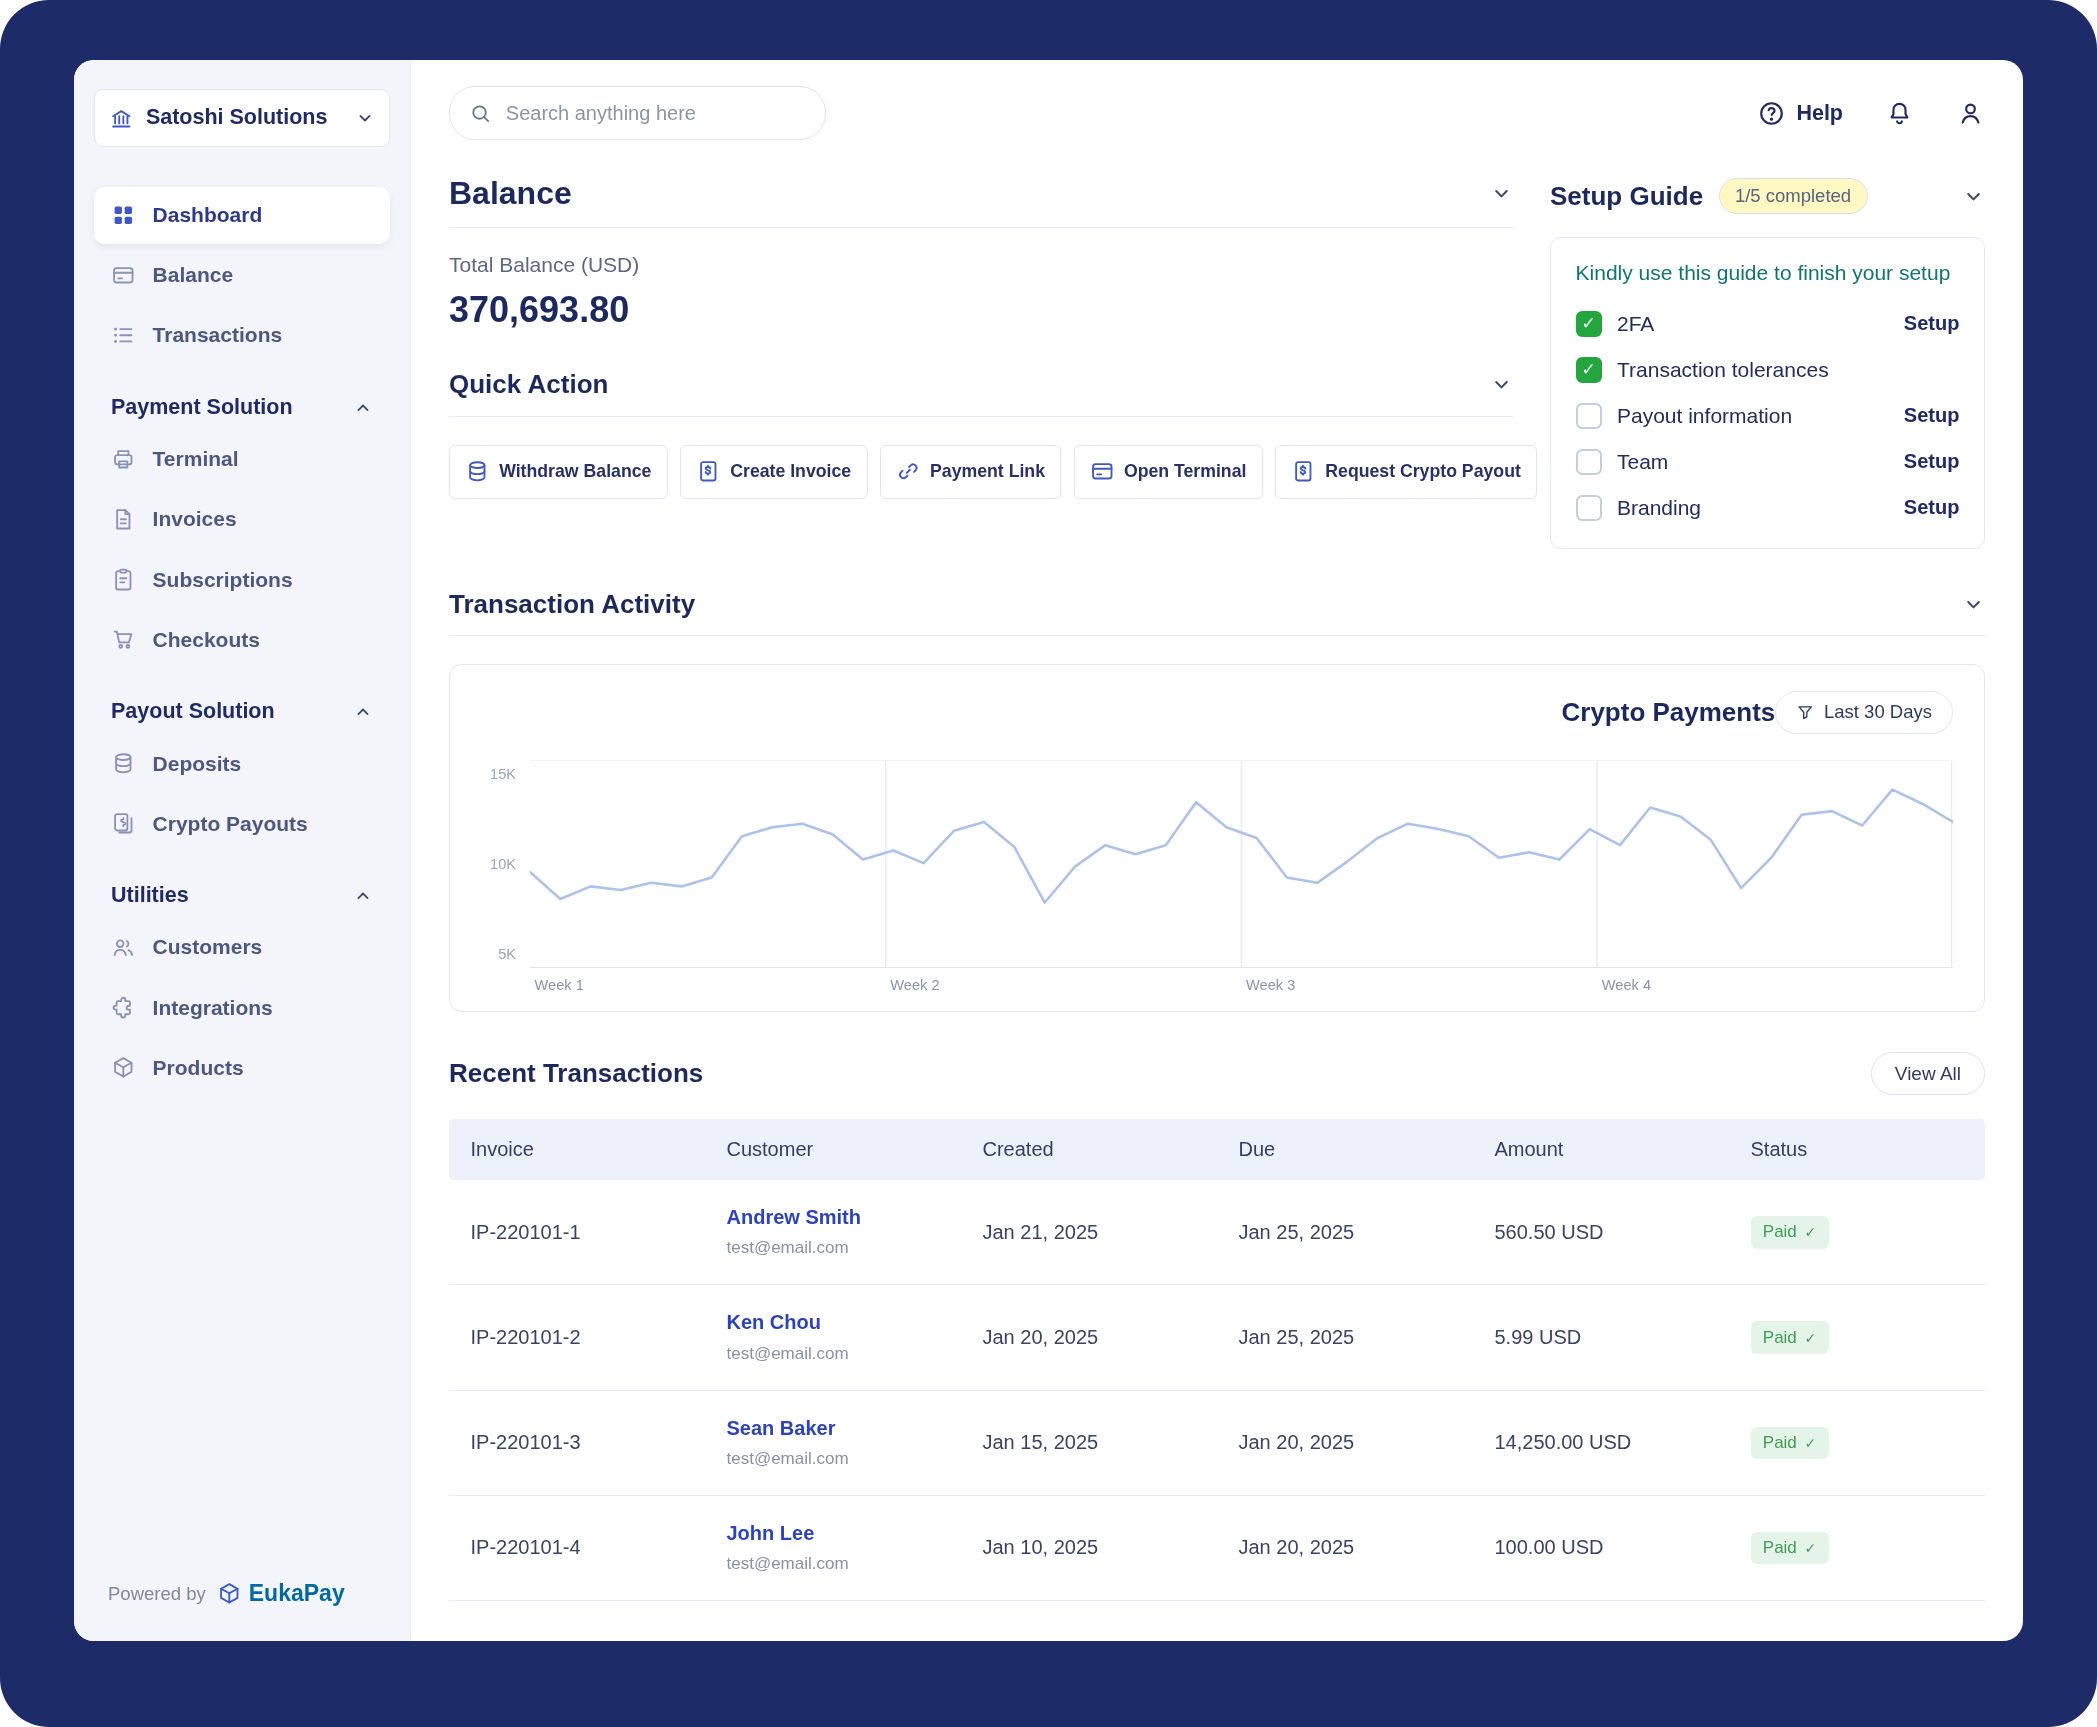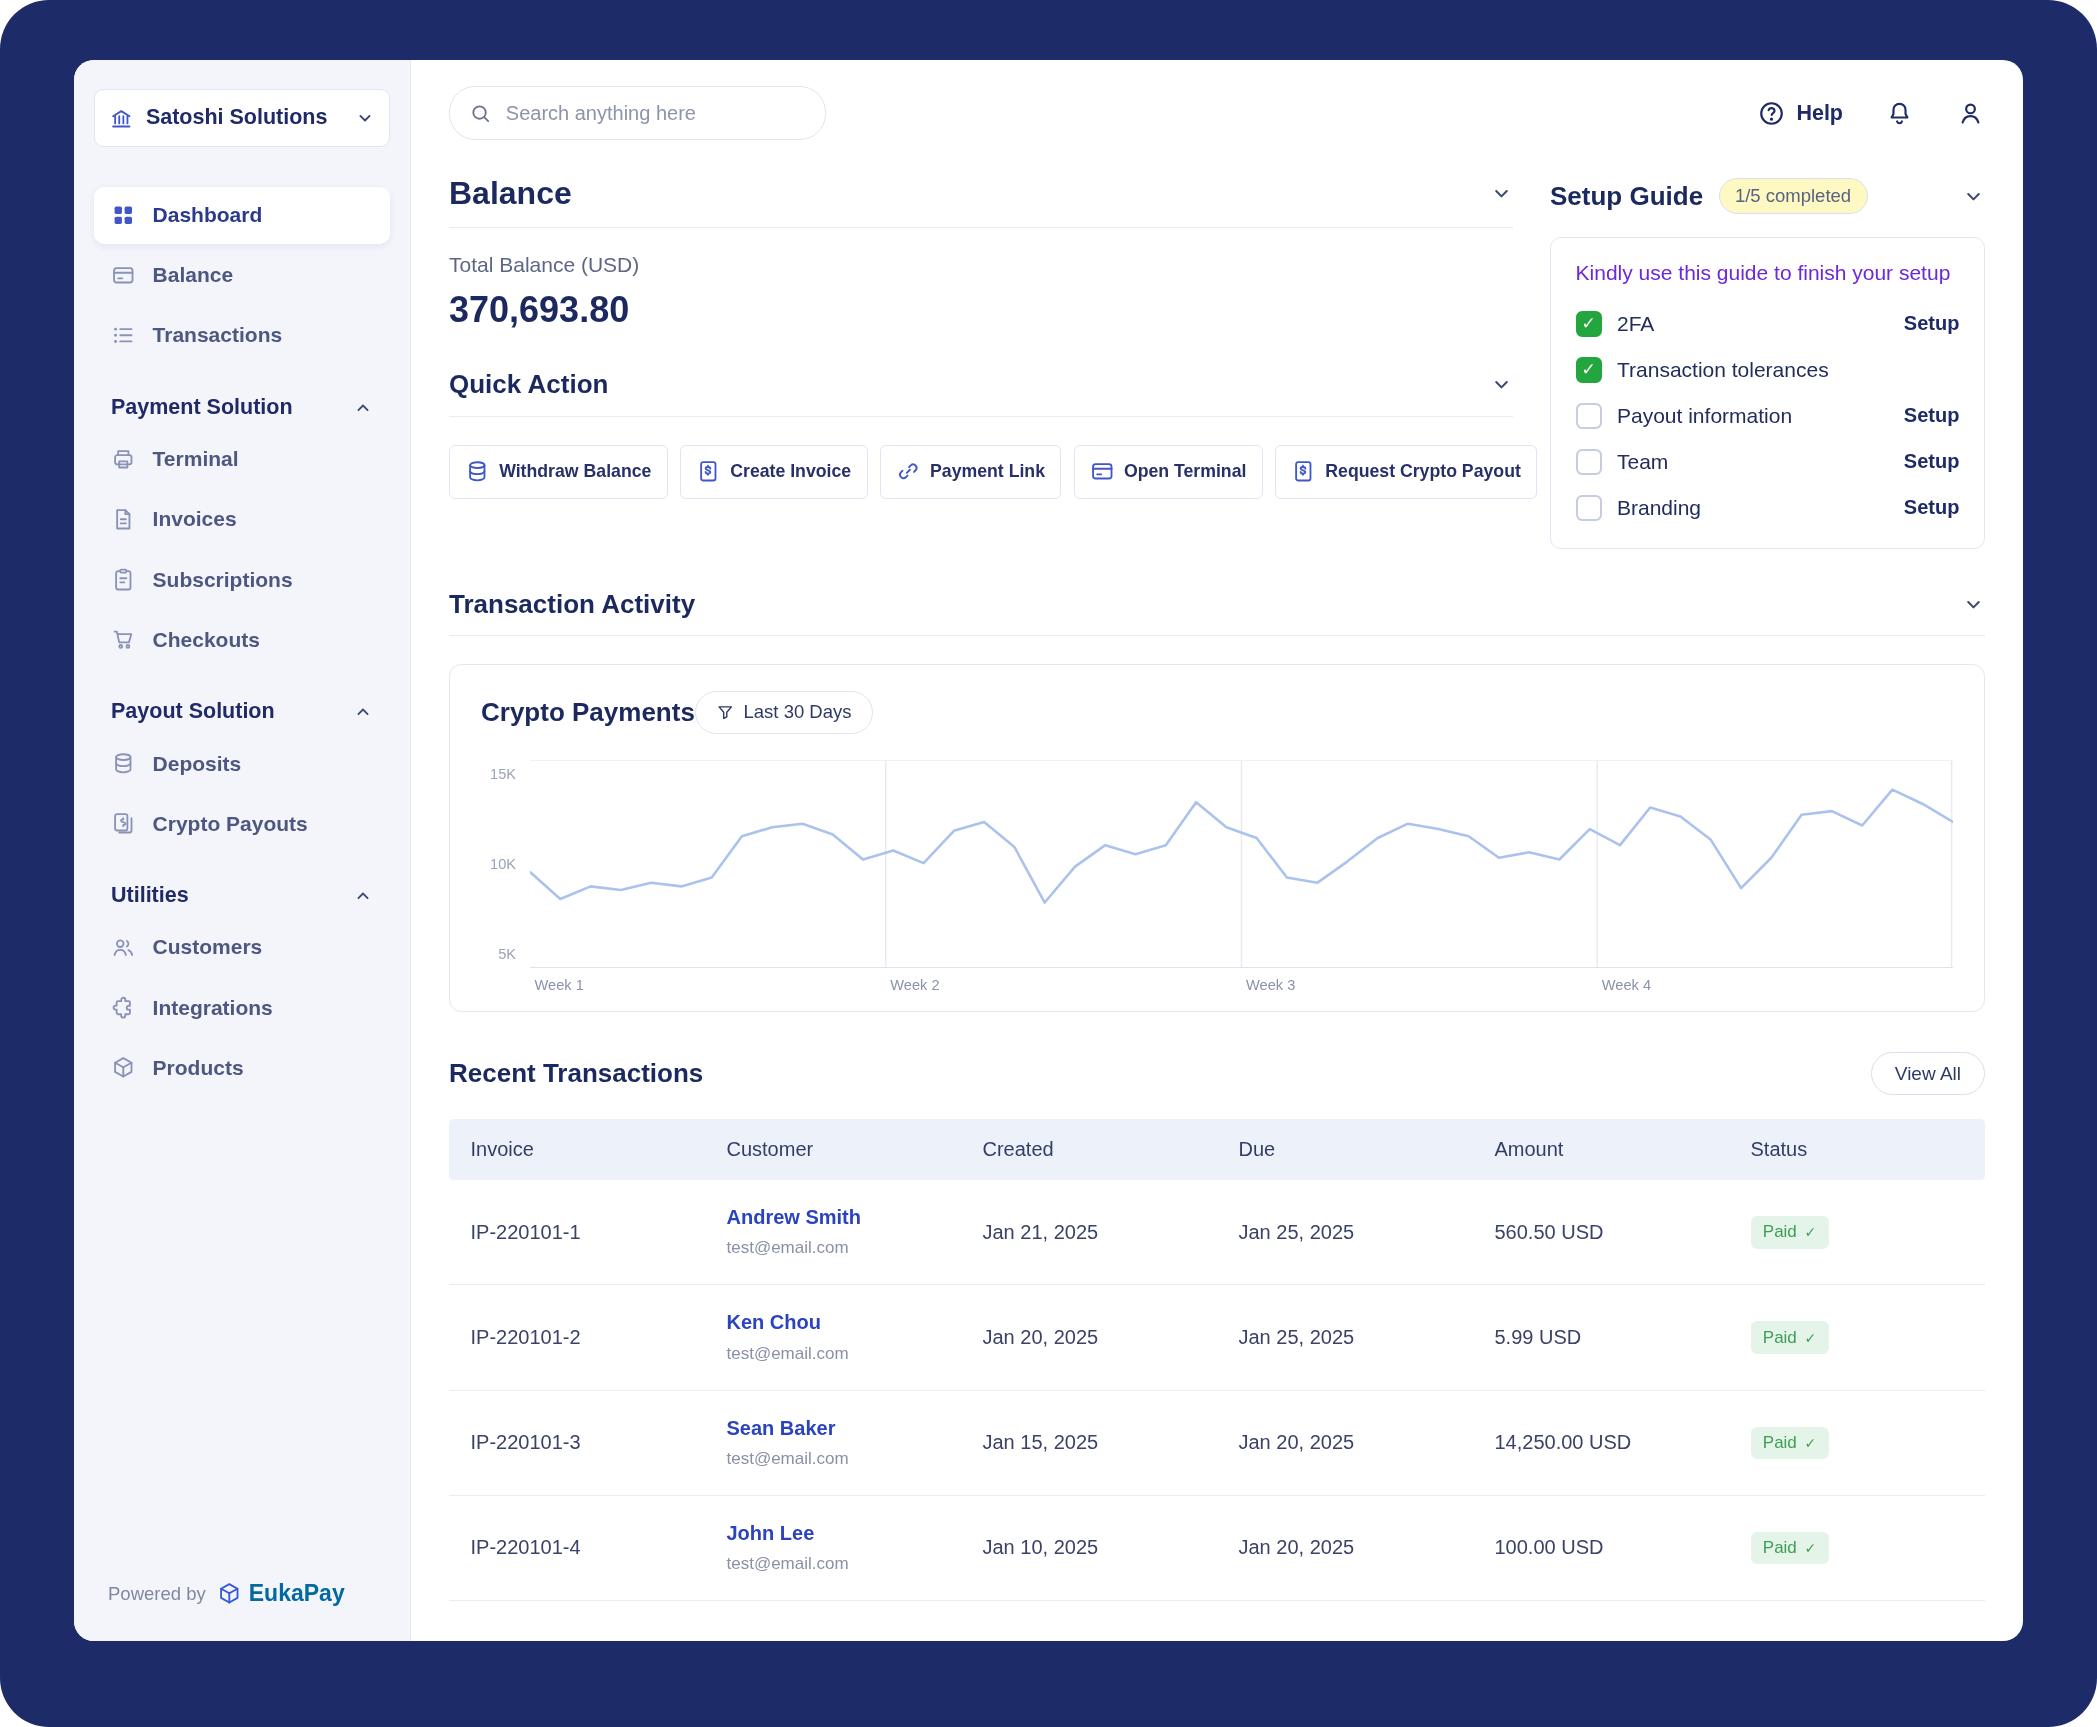--- a/index.html
+++ b/index.html
@@ -57,32 +57,32 @@
   .qa-head { margin-top:38px; }
   .qa-row { display:flex; gap:12.3px; margin-top:28px; }
   .qa-btn { display:flex; align-items:center; gap:9.2px; border:1.5px solid #dfe4f2; border-radius:6px; padding:0 15.4px; height:54px; font-size:17.7px; font-weight:600; color:#273069; background:#fff; cursor:pointer; white-space:nowrap; font-family:inherit; }
   .qa-btn .ic { color:#4157c8; width:24.6px; height:24.6px; }
 
   
   .sg-head { display:flex; align-items:center; gap:15.4px; padding-top:3.1px; }
   .badge { border:1.5px solid #d9dfee; border-radius:768px; padding:6.2px 15.4px; font-size:18.5px; color:#59627f; background:#fef9c3; white-space:nowrap; }
   .sg-head .chev { margin-left:auto; }
   .sg-card { margin-top:23px; border:0.8px solid #e2e7f3; border-radius:10.8px; padding:23px 24.6px 17px; background:#fff; }
-  .sg-intro { font-size:21px; color:#6d28d9; margin-bottom:15.4px; }
+  .sg-intro { font-size:21px; color:#0f766e; margin-bottom:15.4px; }
   .step { display:flex; align-items:center; gap:15.4px; padding:10px 0; font-size:21px; color:#222d5e; }
   .checkbox { width:26px; height:26px; border-radius:6.2px; border:2.3px solid #c6cde2; background:#fff; display:flex; align-items:center; justify-content:center; font-size:17px; font-weight:bold; color:transparent; cursor:pointer; flex:none; }
   .step.done .checkbox { background:#23a63d; border-color:#23a63d; color:#fff; }
   .checkbox::before { content:"\2713"; }
   .step-label { flex:1; }
   .step-action { font-size:20px; font-weight:bold; color:#1f2a66; cursor:pointer; white-space:nowrap; }
 
   
   .ta-head { margin-top:40px; }
   .chart-card { margin-top:28px; border:0.8px solid #e2e7f3; border-radius:12.3px; padding:26px 31px 18.5px; background:#fff; }
-  .chart-top { display:flex; justify-content:flex-start; align-items:center; margin-bottom:26px; }
+  .chart-top { display:flex; justify-content:flex-end; align-items:center; margin-bottom:26px; }
   .chart-title { font-size:26px; font-weight:bold; color:#1c295e; }
   .filter-btn { display:flex; align-items:center; gap:9.2px; border:1.5px solid #dfe4f0; border-radius:768px; padding:9.2px 20px; font-size:18.5px; color:#2e3a66; background:#fff; cursor:pointer; font-family:inherit; }
   .filter-btn .ic { width:18.5px; height:18.5px; color:#2e3a66; }
   .chart-wrap { position:relative; }
   .ytick { position:absolute; left:0; width:35px; text-align:right; font-size:14.6px; color:#9aa3ba; transform:translateY(-50%); }
   .chart-area { margin-left:49px; height:208px; border-top:0.8px solid #eef1f7; border-bottom:0.8px solid #dfe3ee; position:relative; }
   .chart-area svg { position:absolute; inset:0; width:100%; height:100%; }
   .x-labels { margin-left:49px; display:flex; margin-top:9.2px; }
   .x-labels span { width:25%; font-size:14.6px; color:#8a93ab; padding-left:4.6px; }
 

